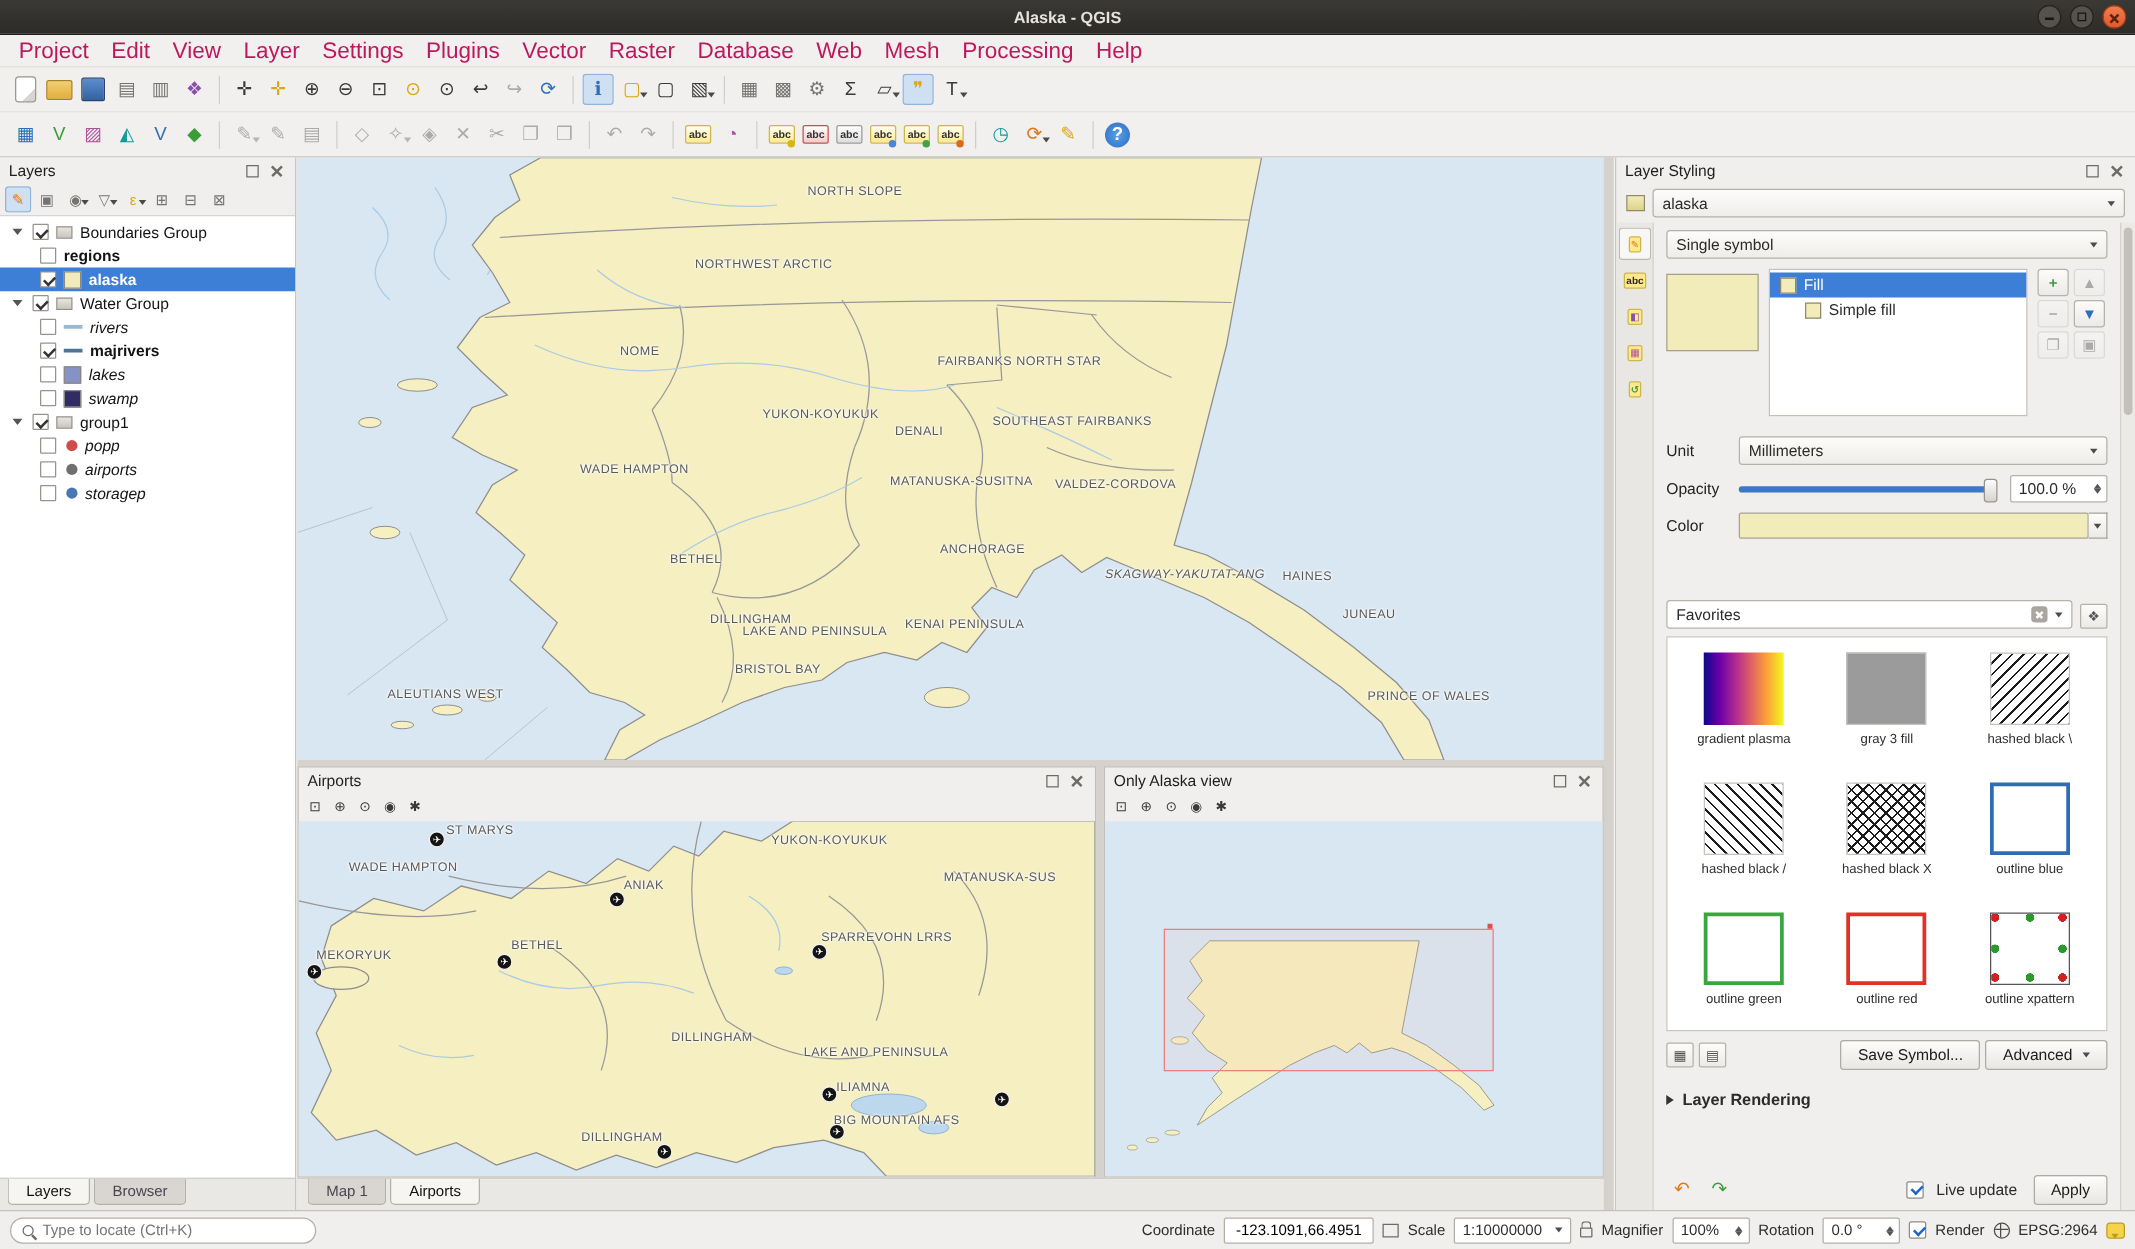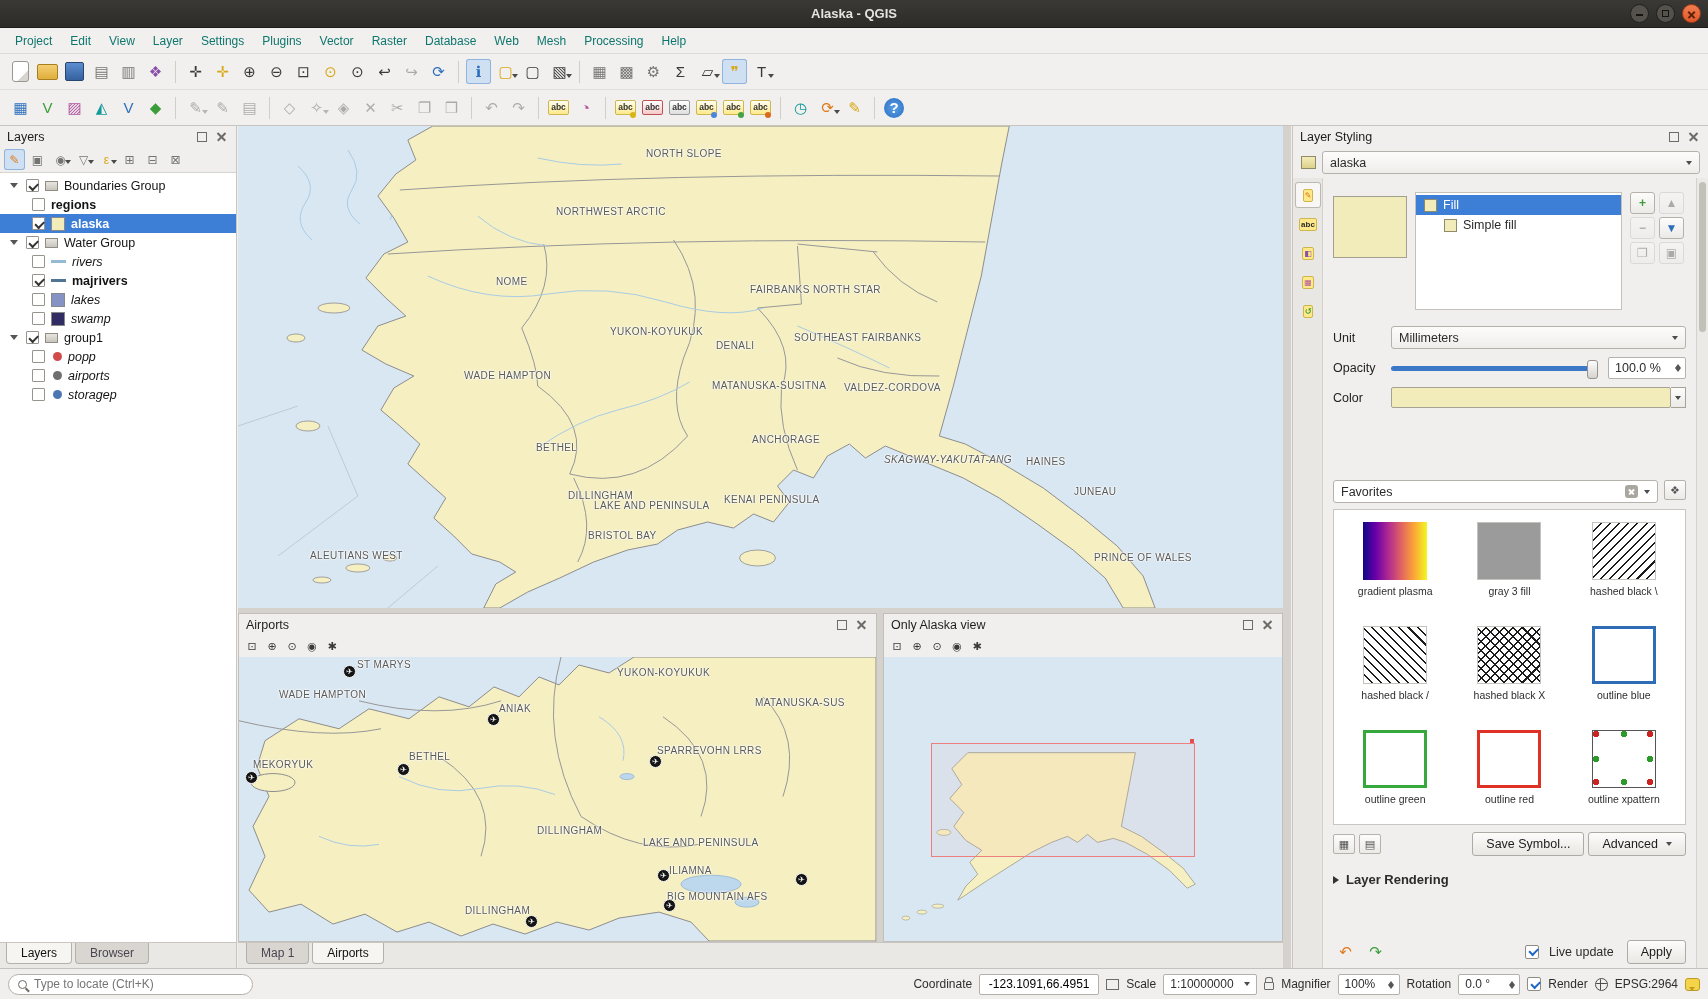--- a/index.html
+++ b/index.html
@@ -13,21 +13,21 @@
 .win-btn{width:19px;height:19px;border-radius:50%;background:#55524d;border:1px solid #23211f;position:relative}
 .win-btn.close{background:linear-gradient(#f07e50,#e2582a);border-color:#a93c14}
 .win-btn.min::after{content:"";position:absolute;left:5px;right:5px;top:9px;height:2px;background:#16140f}
 .win-btn.max::after{content:"";position:absolute;inset:5px;border:1.5px solid #16140f}
 .win-btn.close::before,.win-btn.close::after{content:"";position:absolute;left:4px;right:4px;top:8.5px;height:1.8px;background:#5c220a}
 .win-btn.close::before{transform:rotate(45deg)}.win-btn.close::after{transform:rotate(-45deg)}
 
 
 .menubar{position:absolute;top:28px;left:0;right:0;height:26px;background:#f1f0ee;display:flex;align-items:center;
   padding:0 6px;border-bottom:1px solid #dedbd6}
-.menu-item{padding:4px 9px;font-size:12px;color:#0f766e;border-radius:3px}
+.menu-item{padding:4px 9px;font-size:18px;color:#be185d;border-radius:3px}
 .toolbar{position:absolute;left:0;right:0;display:flex;align-items:center;gap:2px;padding:0 8px;background:#f1f0ee}
 .tb1{top:54px;height:36px;border-bottom:1px solid #e3e0db}
 .tb2{top:90px;height:36px;border-bottom:1px solid #c7c4bf}
 .tbtn{width:25px;height:25px;display:flex;align-items:center;justify-content:center;border-radius:3px;position:relative;flex:none}
 .tbtn .glyph{font-size:15px;line-height:1;font-style:normal}
 .tbtn.sep{width:1px;height:22px;background:#d1cec9;margin:0 5px;border-radius:0}
 .pressed{background:#cfe0f2;box-shadow:inset 0 0 0 1px #8fb4dd}
 .disabled{opacity:.35;filter:grayscale(1)}
 .dd::after{content:"";position:absolute;right:0px;bottom:3px;border:3px solid transparent;border-top:4px solid #4a4a4a}
 .c-dark{color:#3a3a3a}.c-gray{color:#767471}.c-blue{color:#2e6fbd}.c-green{color:#3a9d3a}
@@ -128,21 +128,21 @@
 .slider{flex:1;height:5px;background:#3c78c8;border-radius:3px;position:relative;margin-right:4px}
 .slider::after{content:"";position:absolute;right:-2px;top:-6px;width:9px;height:17px;background:linear-gradient(#fdfdfd,#d6d3ce);
   border:1px solid #96938d;border-radius:3px}
 .spin{border:1px solid #b5b2ac;background:#fff;height:22px;display:flex;align-items:center;padding:0 16px 0 6px;position:relative;font-size:12.5px;border-radius:2px}
 .spin-arr{position:absolute;right:3px;top:3px;bottom:3px;width:9px;display:flex;flex-direction:column;justify-content:space-between}
 .spin-arr::before{content:"";border:3.5px solid transparent;border-bottom:4px solid #555;margin:0 auto}
 .spin-arr::after{content:"";border:3.5px solid transparent;border-top:4px solid #555;margin:0 auto}
 .color-bar{flex:1;height:21px;background:#f2ecba;border:1px solid #a6a396;border-radius:2px}
 .color-dd{width:15px;height:21px;border:1px solid #a6a396;border-left:none;background:linear-gradient(#fdfcfb,#eceae7);
   display:flex;align-items:center;justify-content:center;margin-left:-8px}
-.fav-row{display:flex;align-items:flex-start;gap:6px;margin-top:72px;flex:none}
+.fav-row{display:flex;align-items:flex-end;gap:6px;margin-top:49px;flex:none}
 .fav-combo{flex:1;background:#fff;border:1px solid #b5b2ac;border-radius:3px;height:23px;display:flex;align-items:center;padding:0 7px;gap:6px;font-size:12.5px}
 .clear-ic{width:13px;height:13px;border-radius:3px;background:#a9a6a0;position:relative;margin-left:auto;flex:none}
 .clear-ic::before,.clear-ic::after{content:"";position:absolute;left:3px;right:3px;top:5.7px;height:1.5px;background:#fff}
 .clear-ic::before{transform:rotate(45deg)}.clear-ic::after{transform:rotate(-45deg)}
 .fav-combo .dda{margin-left:0}
 .symbol-grid{display:grid;grid-template-columns:repeat(3,1fr);row-gap:12px;background:#fff;border:1px solid #c9c6c1;
   margin-top:6px;padding:12px 4px 2px;height:316px;overflow:hidden;flex:none}
 .symbol-item{display:flex;flex-direction:column;align-items:center}
 .sym{width:64px;height:58px;border:1px solid #c6c3be;background:#fff;flex:none}
 .sym-plasma{border:none;background:linear-gradient(to right,#0d0887,#6a00a8,#b12a90,#e16462,#fca636,#f0f921)}
@@ -928,20 +928,24 @@
         <div class="side-tab c-multi">
           <i class="abc-glyph">▦</i>
         </div>
 
         <div class="side-tab c-green">
           <i class="abc-glyph">↺</i>
         </div>
       </div>
 
     <div class="style-content">
+      <div class="combo">
+        <span>Single symbol</span>
+        <span class="dda"></span>
+      </div>
 
       <div class="symbol-box">
         <div class="symbol-preview"></div>
         <div class="symbol-tree">
           <div class="stree-row selected">
             <span class="stree-swatch"></span>
             <span>Fill</span>
           </div>
           <div class="stree-row child">
             <span class="stree-swatch"></span>

